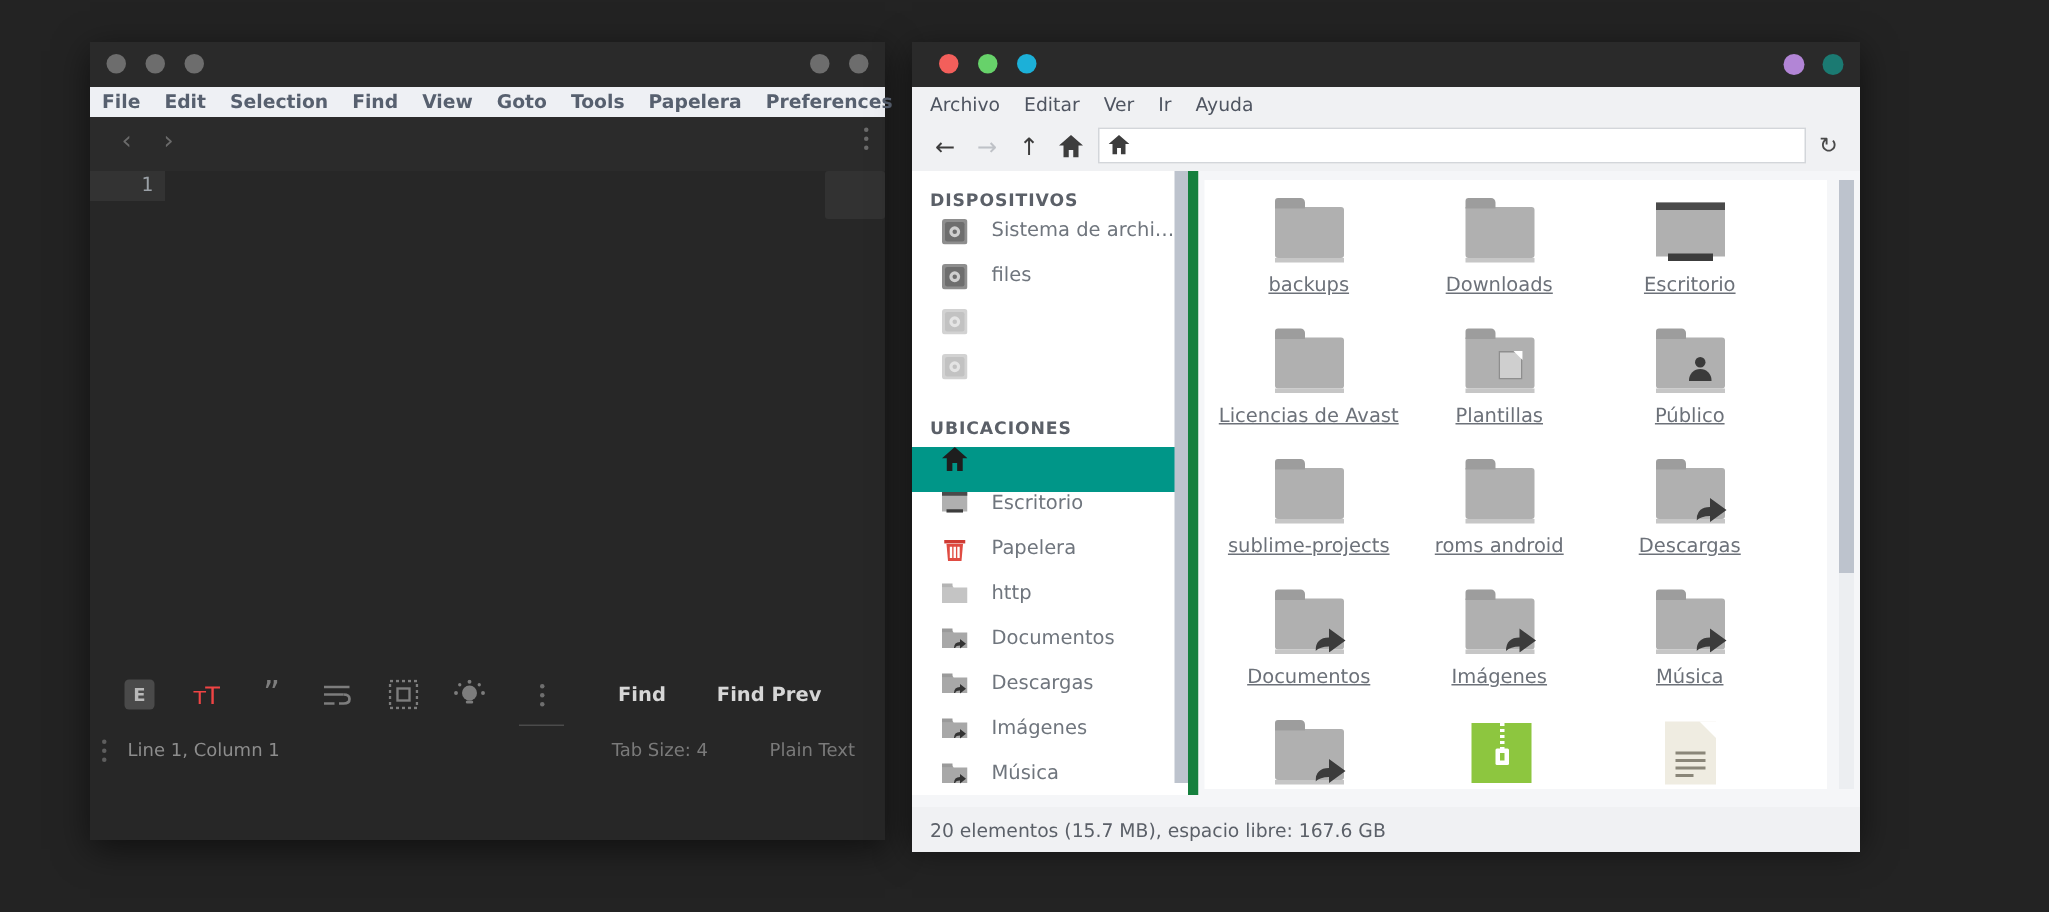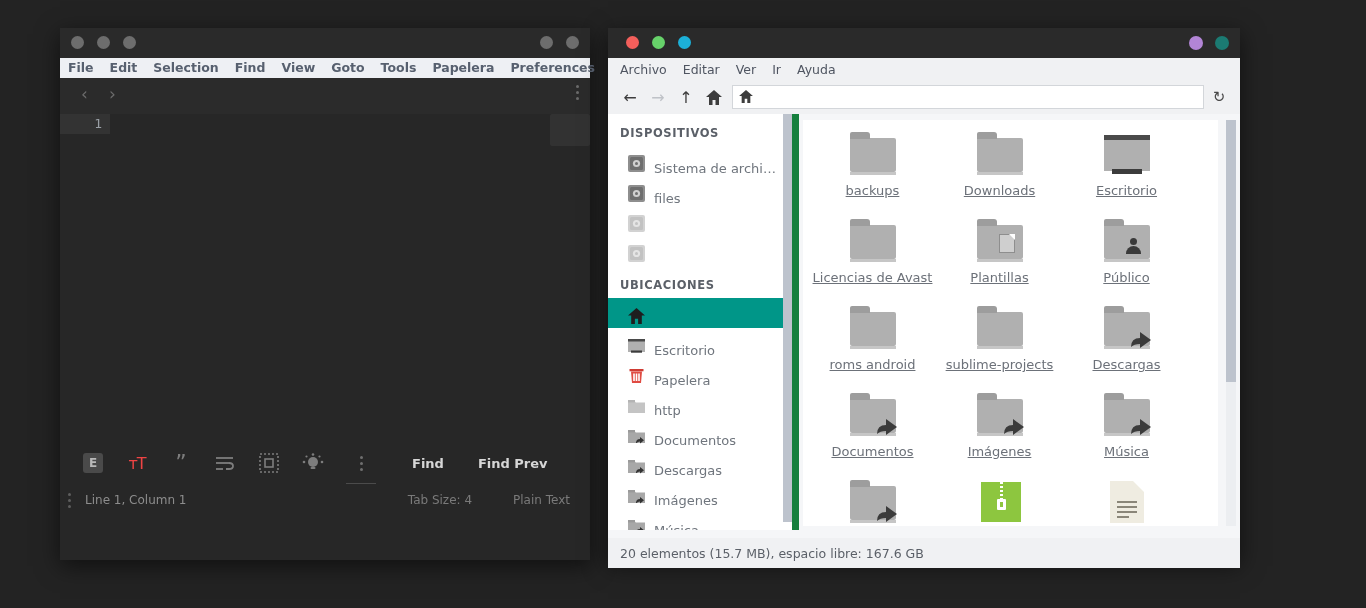--- a/index.html
+++ b/index.html
@@ -129,21 +129,21 @@
   
   #fm-sidebar{
     width:184px;background:#fff;position:relative;overflow:hidden;
     border-right:7px solid #15803d;
   }
   .side-head{
     font-size:11.5px;font-weight:bold;color:#5b6068;letter-spacing:.6px;
     padding:12px 0 6px 12px;
   }
   .side-item{
-    height:30px;display:flex;align-items:flex-end;padding-left:20px;gap:9px;cursor:default;
+    height:30px;display:flex;align-items:flex-start;padding-left:20px;gap:16px;cursor:default;
   }
   .side-item.selected{background:#009688;}
   .side-item .label{font-size:13px;color:#6f757d;white-space:nowrap;}
   .side-item.selected .label{color:#fff;}
   #sidebar-scrollbar{
     position:absolute;right:0px;top:0;width:9px;height:408px;background:#bdc3cd;
   }
 
   
   #fm-content{flex:1;position:relative;background:#f5f6f8;padding:8px 8px 0 8px;box-sizing:border-box;}
@@ -579,28 +579,28 @@
                   </span>
                 </span>
               </span>
             <span class="caption">Público</span>
           </div>
 
           <div class="grid-item">
             <span class="ic">
                 <span class="folder"></span>
               </span>
+            <span class="caption">sublime-projects</span>
+          </div>
+
+          <div class="grid-item">
+            <span class="ic">
+                <span class="folder"></span>
+              </span>
             <span class="caption">roms android</span>
-          </div>
-
-          <div class="grid-item">
-            <span class="ic">
-                <span class="folder"></span>
-              </span>
-            <span class="caption">sublime-projects</span>
           </div>
 
           <div class="grid-item">
             <span class="ic">
                 <span class="folder"></span>
               <svg class="link-arrow" viewBox="0 0 26 22" fill="#3b3b3b">
                   <path d="M0 21 q0-9 9-9 V6 l11 8 -11 8 v-4 q-6 0-9 3 z"></path>
                 </svg>
             </span>
             <span class="caption">Descargas</span>

